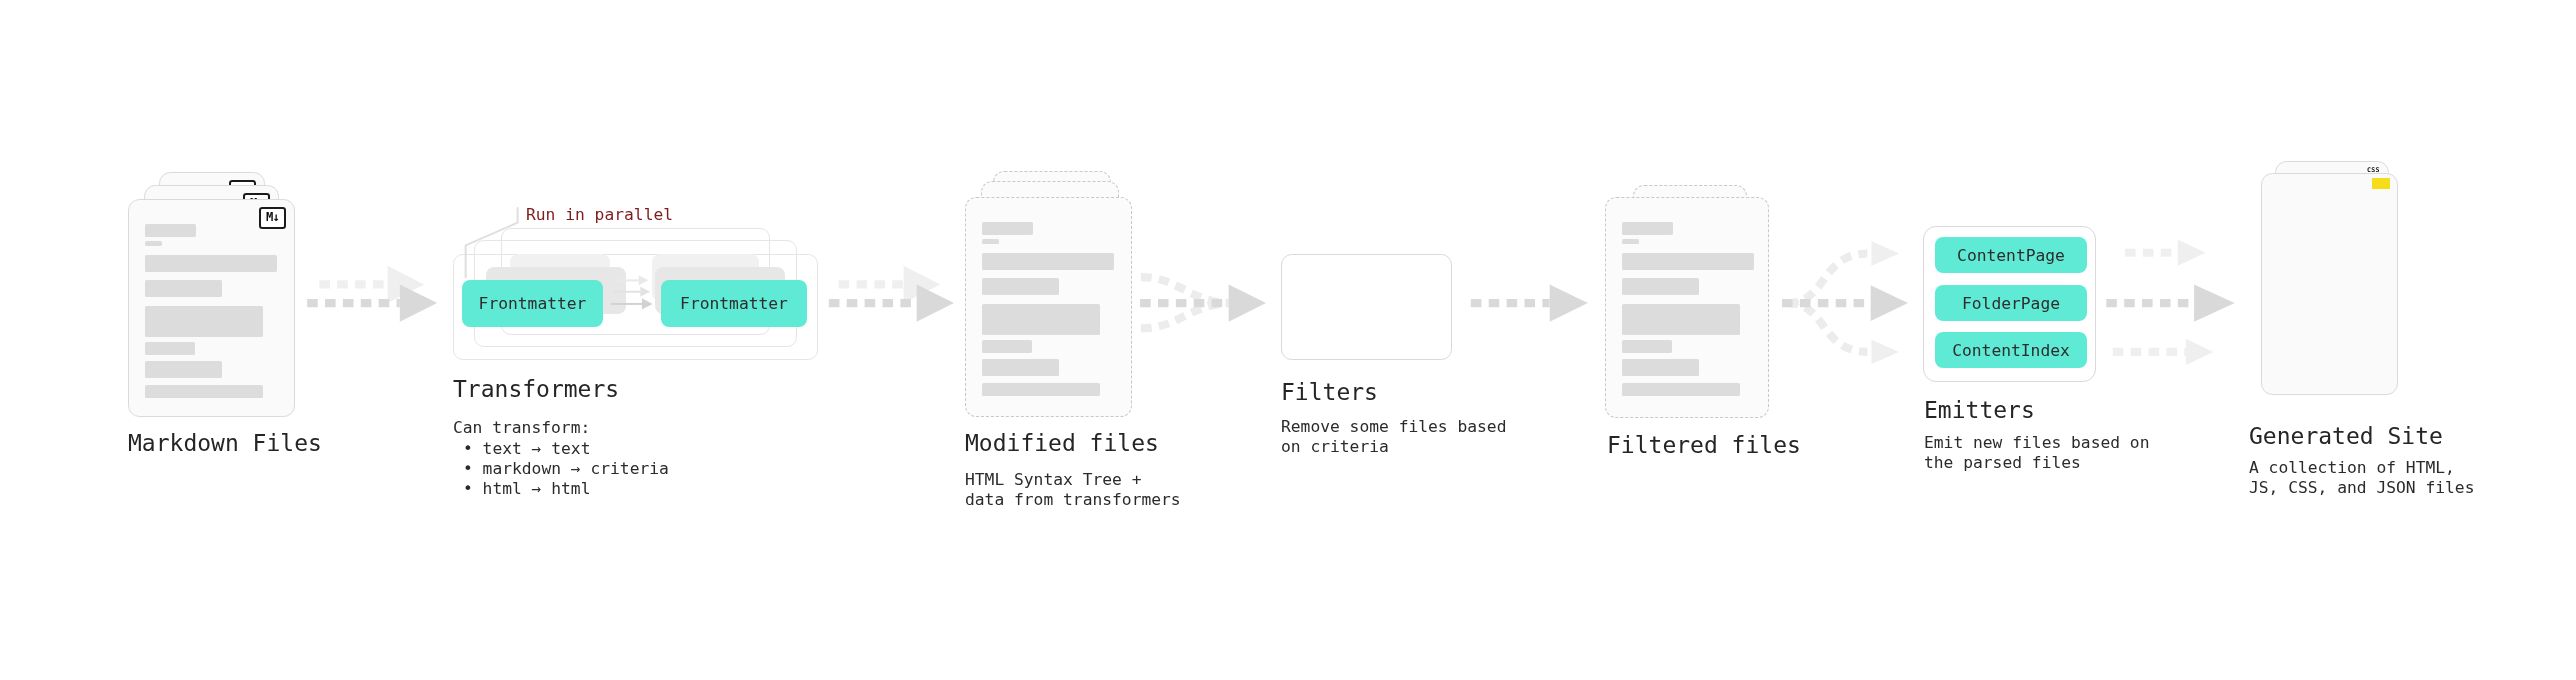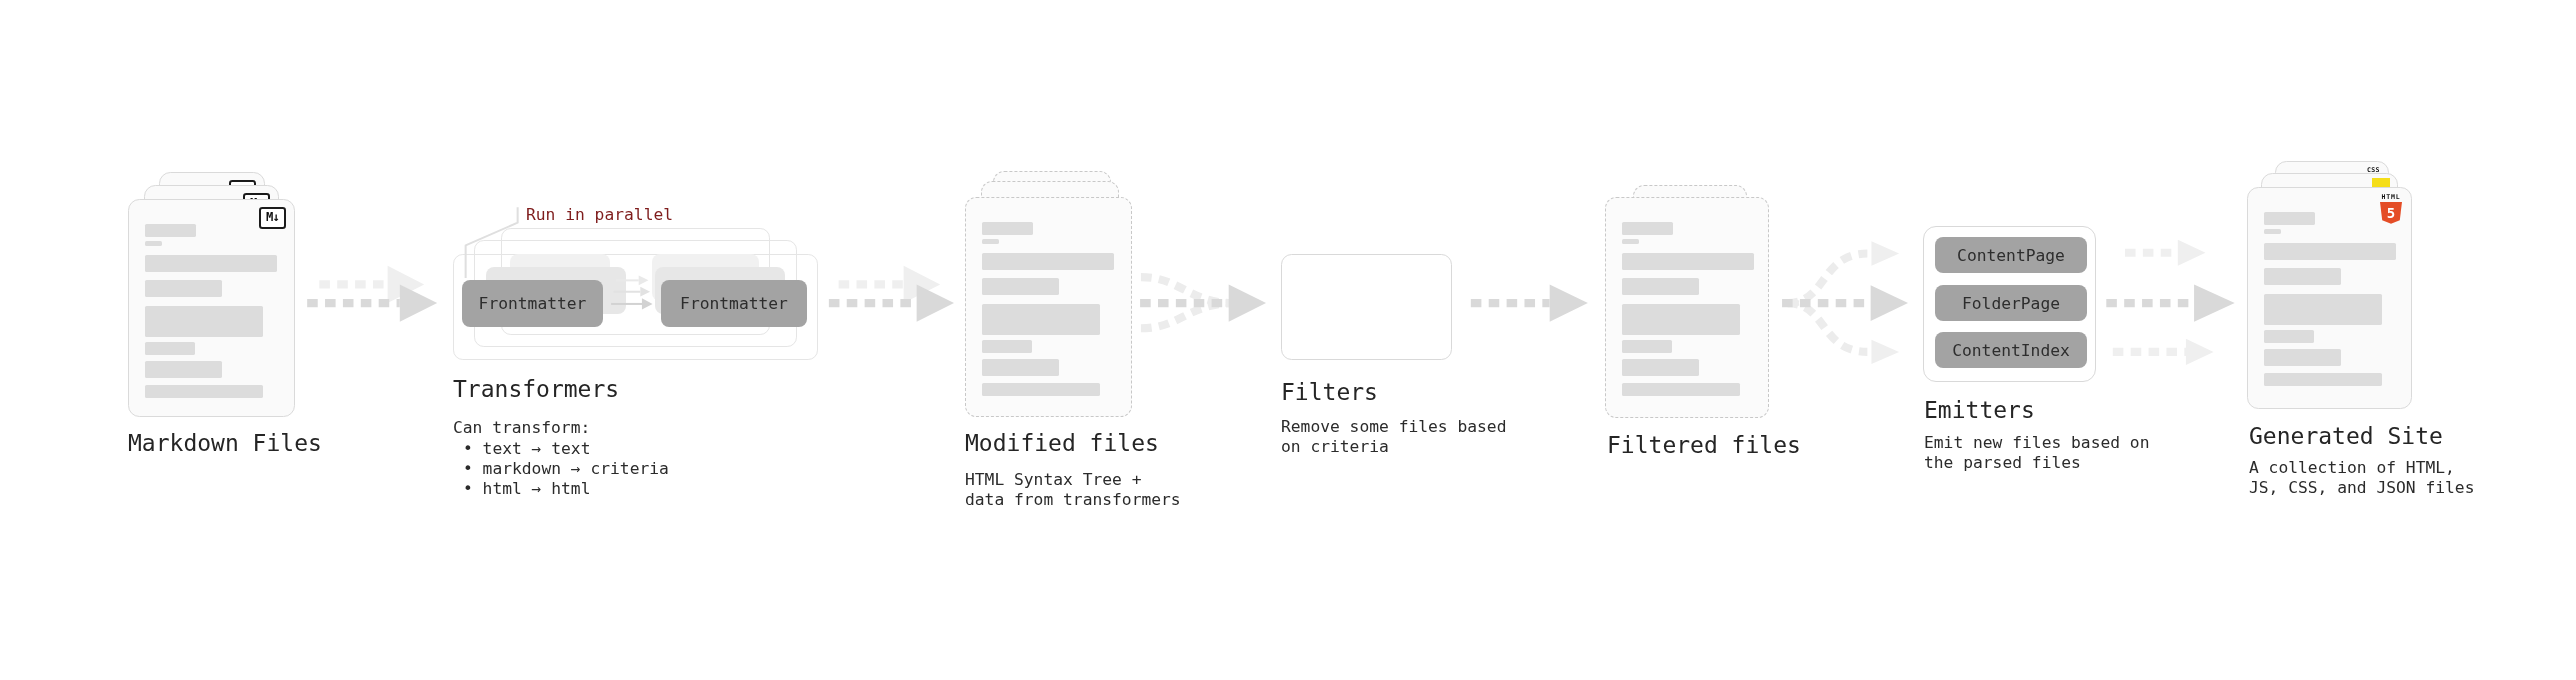--- a/index.html
+++ b/index.html
@@ -33,21 +33,21 @@
   .h5-shield span{color:#fff;font-size:14px;font-weight:700;line-height:1;}
   .js-badge{position:absolute;top:4.1px;right:7.3px;width:18px;height:10.6px;background:#f5de19;}
   .css-badge{position:absolute;top:4.9px;right:6.5px;width:16.3px;text-align:center;}
   .css-text{font-size:6.5px;font-weight:700;color:#111;line-height:6.5px;letter-spacing:0.4px;}
   .css-bar{height:2.4px;background:#2962f1;margin-top:0.8px;}
 
   
   .run-box{position:absolute;border:1.6px solid #e5e5e5;border-radius:9.8px;box-sizing:border-box;background:transparent;}
   .chip{position:absolute;border-radius:8.1px;display:flex;align-items:center;justify-content:center;
     font-size:16.3px;color:#2d2d2d;box-sizing:border-box;}
-  .chip.l0{background:#a3a3a3;}
+  .chip.l0{background:#5eead4;}
   .chip.l1{background:#e7e7e7;}
   .chip.l2{background:#f1f1f1;}
   .frame{position:absolute;border:1.6px solid #d9d9d9;border-radius:10.6px;background:#ffffff;box-sizing:border-box;}
 
   
   .title{position:absolute;font-size:23px;color:#252525;white-space:pre;}
   .desc{position:absolute;font-size:16.3px;line-height:20.3px;color:#2b2b2b;white-space:pre;}
   .note{position:absolute;font-size:16.3px;color:#7f1d1d;white-space:pre;}
 
   
@@ -150,38 +150,20 @@
 
   <div class="card solid" style="left:2275px;top:161px;width:114px;height:222px;">
     <div class="css-badge">
       <div class="css-text">CSS</div>
       <div class="css-bar"></div>
     </div>
   </div>
   <div class="card solid" style="left:2261px;top:173px;width:137px;height:222px;">
     <div class="js-badge"></div>
   </div>
-  <div class="card solid" style="left:2247px;top:187px;width:165px;height:222px;">
-    <div class="html5-badge">
-      <div class="h5-text">HTML</div>
-      <div class="h5-shield">
-          <span>5</span>
-        </div>
-    </div>
-  <div>
-        <div class="bar b1"></div>
-        <div class="bar b2"></div>
-        <div class="bar b3"></div>
-        <div class="bar b4"></div>
-        <div class="bar b5"></div>
-        <div class="bar b6"></div>
-        <div class="bar b7"></div>
-        <div class="bar b8"></div>
-      </div>
-    </div>
   <div class="title" style="left:2249px;top:423px;">Generated Site</div>
   <div class="desc" style="left:2249px;top:458px;">A collection of HTML,</div>
   <div class="desc" style="left:2249px;top:478px;">JS, CSS, and JSON files</div>
 
   <svg class="overlay" width="2576" height="681" viewBox="0 0 3170 838">
 
     <g>
       <line class="dash light-s" x1="393" y1="350" x2="477" y2="350"></line>
       <polygon class="light-f" points="477,327 522,350 477,373"></polygon>
       <line class="dash dark-s" x1="378" y1="373" x2="492" y2="373"></line>

